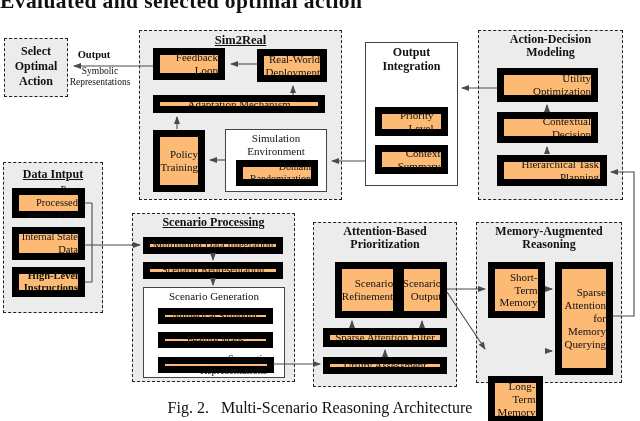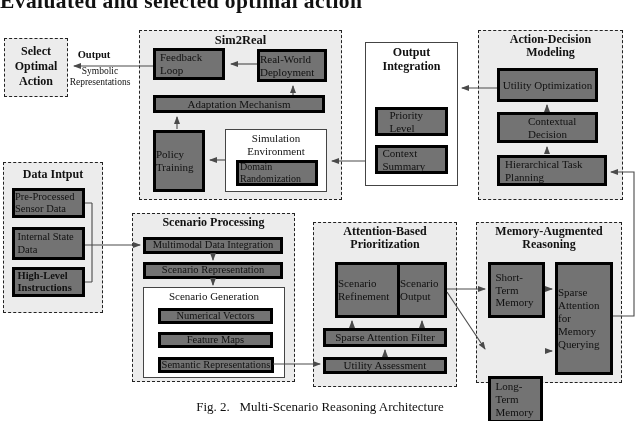--- a/index.html
+++ b/index.html
@@ -1,31 +1,31 @@
 <!DOCTYPE html>
 <html><head>
 <meta charset="utf-8">
 <style>
   html,body{margin:0;padding:0;background:#fff;}
   #frame{position:relative;width:640px;height:421px;background:#ffffff;overflow:hidden;
          font-family:"Liberation Serif","DejaVu Serif",serif;color:#111;}
   .abs{position:absolute;}
   .section{position:absolute;background:#ececec;border:1.5px dashed #222;box-sizing:border-box;}
-  .solidbox{position:absolute;background:#737373;border:3px solid #000000;box-sizing:border-box;
-            display:flex;align-items:center;justify-content:center;text-align:left;
+  .solidbox{position:absolute;background:#fdba74;border:7px solid #000000;box-sizing:border-box;
+            display:flex;align-items:center;justify-content:center;text-align:right;
             font-size:11px;line-height:1.18;}
   .container-box{position:absolute;background:#ffffff;border:1px solid #444;box-sizing:border-box;}
   .sec-title{position:absolute;left:0;right:0;top:2px;text-align:center;font-weight:bold;
-             font-size:12px;line-height:1.12;}
+             font-size:12px;line-height:1.12;text-decoration:underline;}
   .plain-title{position:absolute;left:0;right:0;top:3px;text-align:center;font-weight:bold;
                font-size:12px;line-height:1.15;}
   .lbl{display:inline-block;}
   #top-clip{position:absolute;left:0;top:-11px;font-size:21.5px;font-weight:600;
             white-space:nowrap;letter-spacing:.4px;}
-  #caption{position:absolute;left:0;top:399px;width:100%;text-align:center;font-size:13px;}
+  #caption{position:absolute;left:0;top:399px;width:100%;text-align:center;font-size:16px;}
   #connector-svg{position:absolute;left:0;top:0;pointer-events:none;}
   .conn-label{position:absolute;text-align:center;font-size:10px;line-height:1.15;}
   .conn-label.bold{font-weight:bold;font-size:10.5px;}
 </style>
 </head>
 <body>
 
 <div id="frame">
 
   <div id="top-clip">Evaluated and selected optimal action</div>
@@ -108,21 +108,21 @@
   </div>
   <div class="solidbox" style="left:143px;top:237px;width:140px;height:17px;font-size:10.5px;">
     <span class="lbl">Multimodal Data Integration</span>
   </div>
   <div class="solidbox" style="left:143px;top:262px;width:140px;height:17px;font-size:10.5px;">
     <span class="lbl">Scenario Representation</span>
   </div>
   <div class="container-box" style="left:143px;top:287px;width:142px;height:91px;">
     <div class="abs" style="left:0;right:0;top:2px;text-align:center;font-size:11px;">Scenario Generation</div>
     <div class="solidbox" style="left:14px;top:20px;width:115px;height:16px;font-size:10.5px;">
-      <span class="lbl">Numerical Vectors</span>
+      <span class="lbl">Numerical Symbolic</span>
     </div>
     <div class="solidbox" style="left:14px;top:44px;width:115px;height:16px;font-size:10.5px;">
       <span class="lbl">Feature Maps</span>
     </div>
     <div class="solidbox" style="left:14px;top:69px;width:116px;height:16px;font-size:10.5px;">
       <span class="lbl">Semantic Representations</span>
     </div>
   </div>
 
   <div class="section" style="left:313px;top:222px;width:144px;height:165px;">

